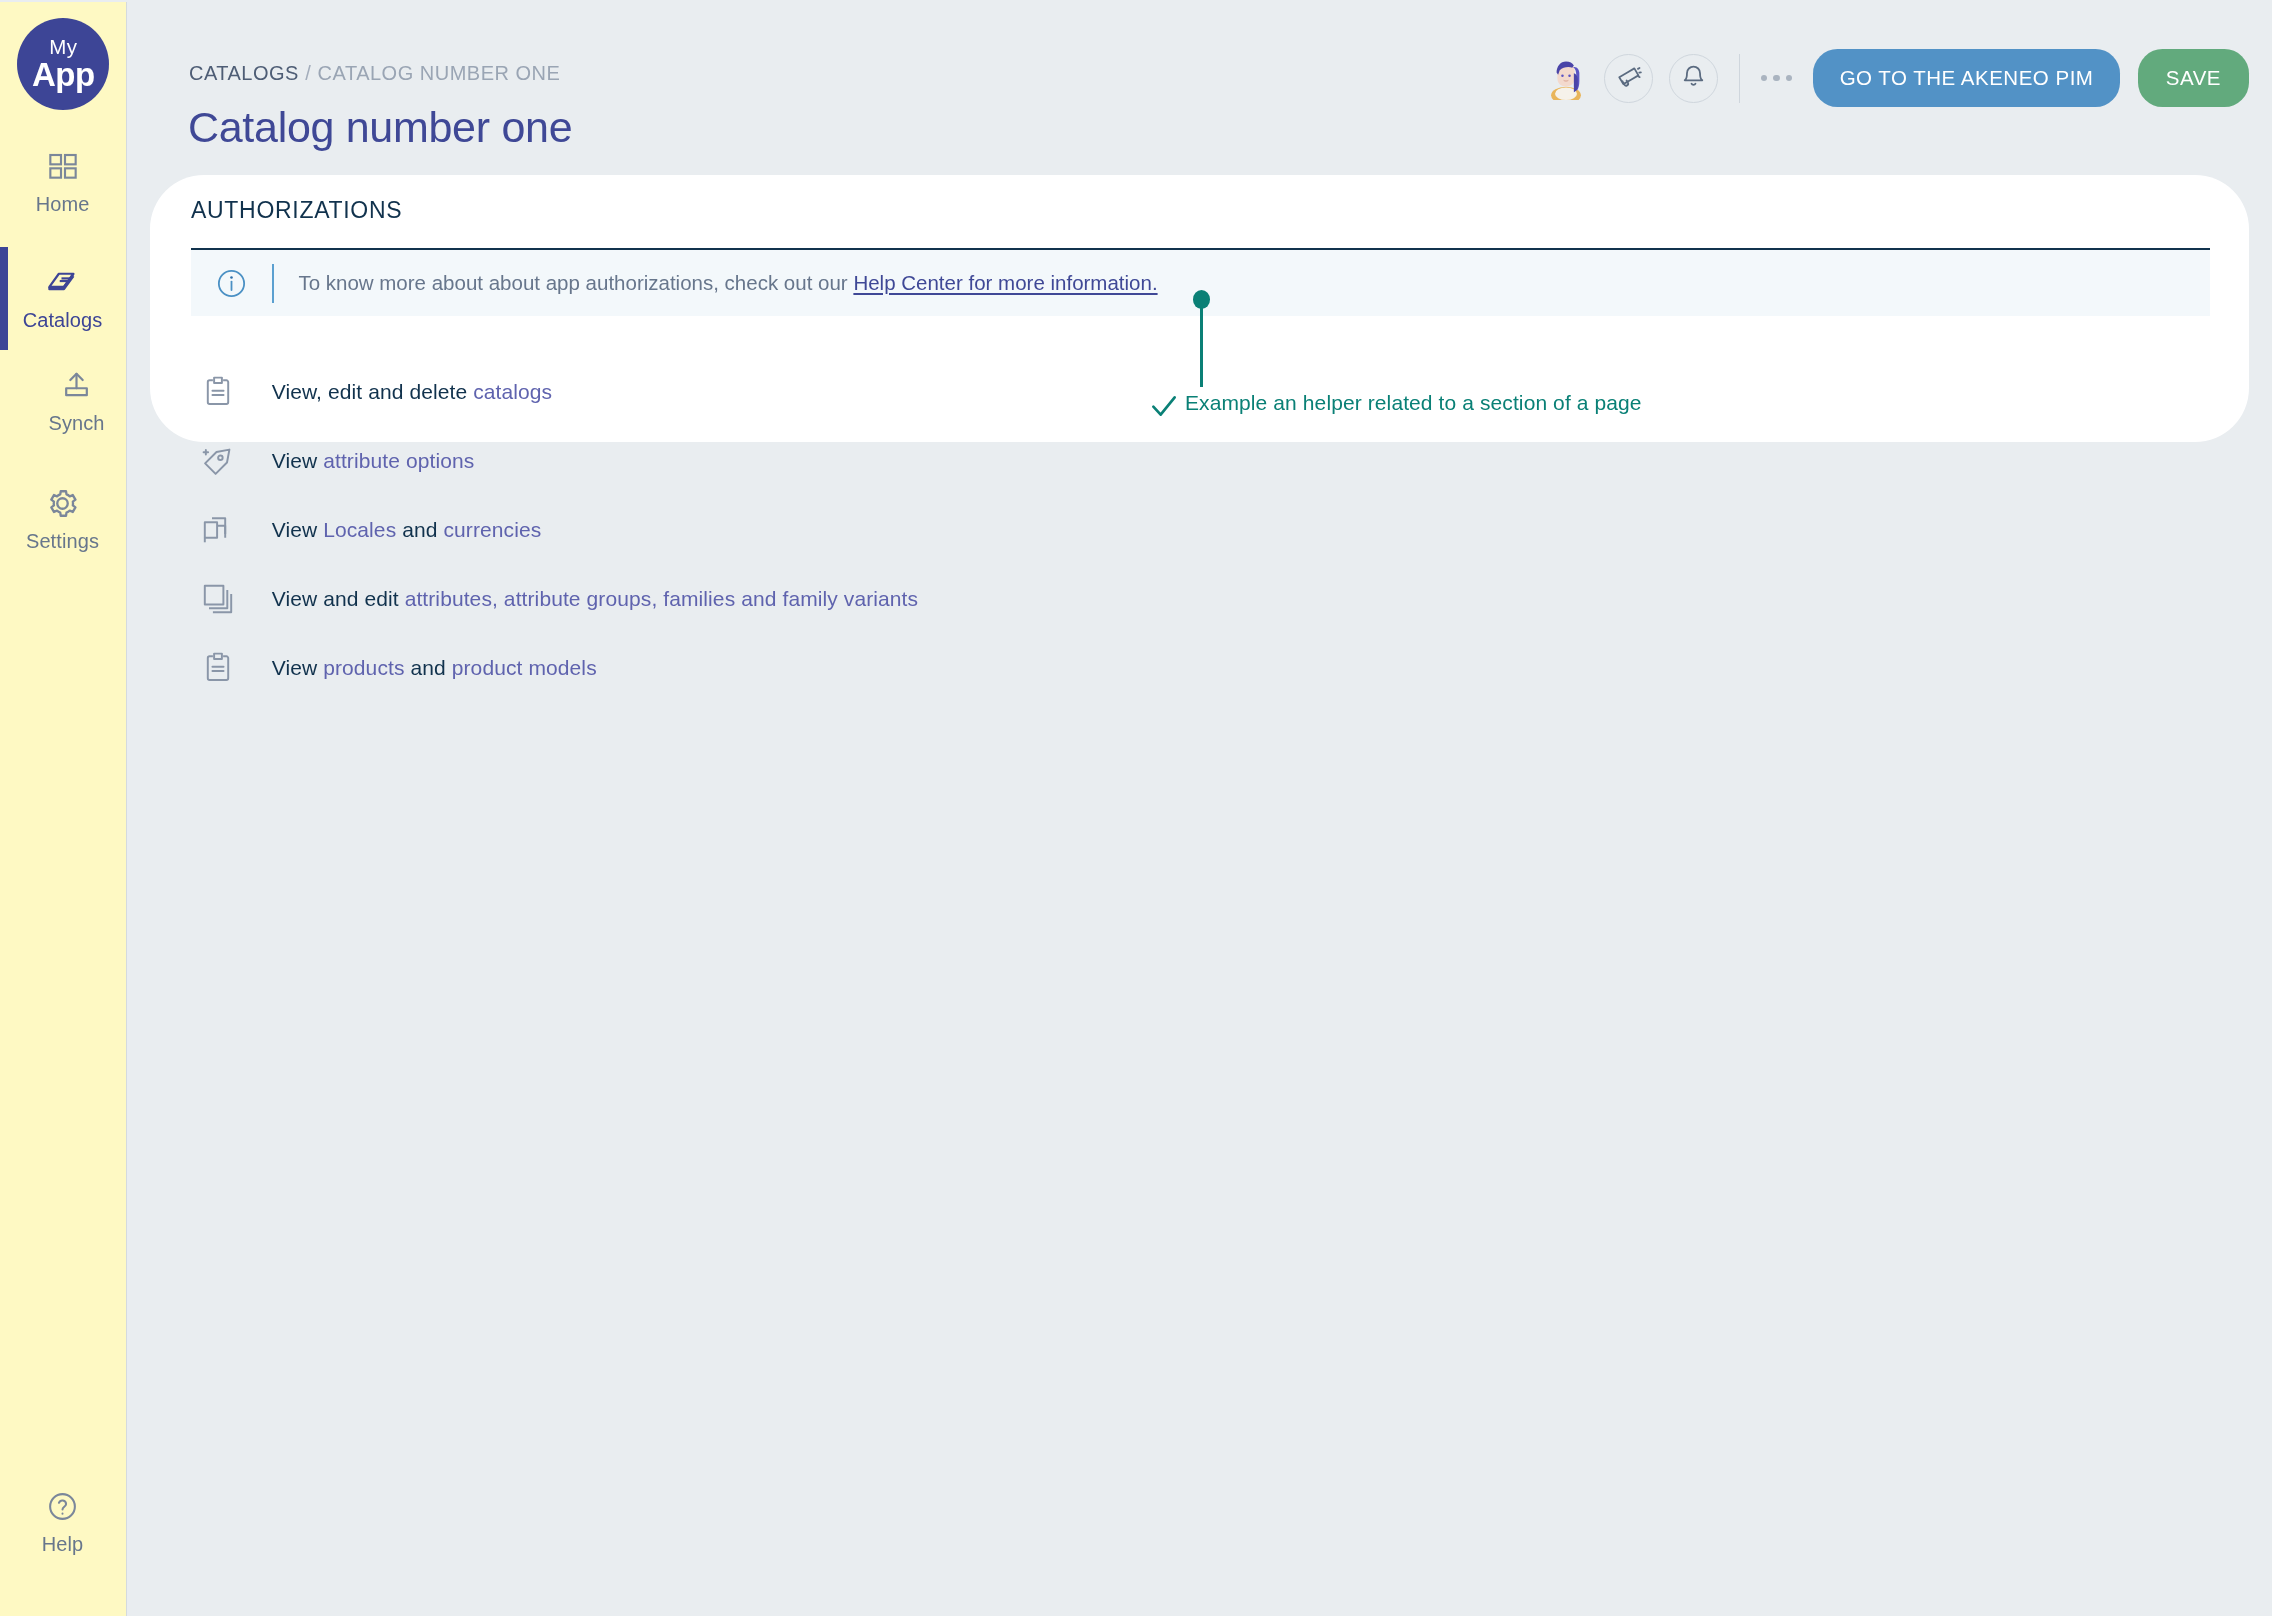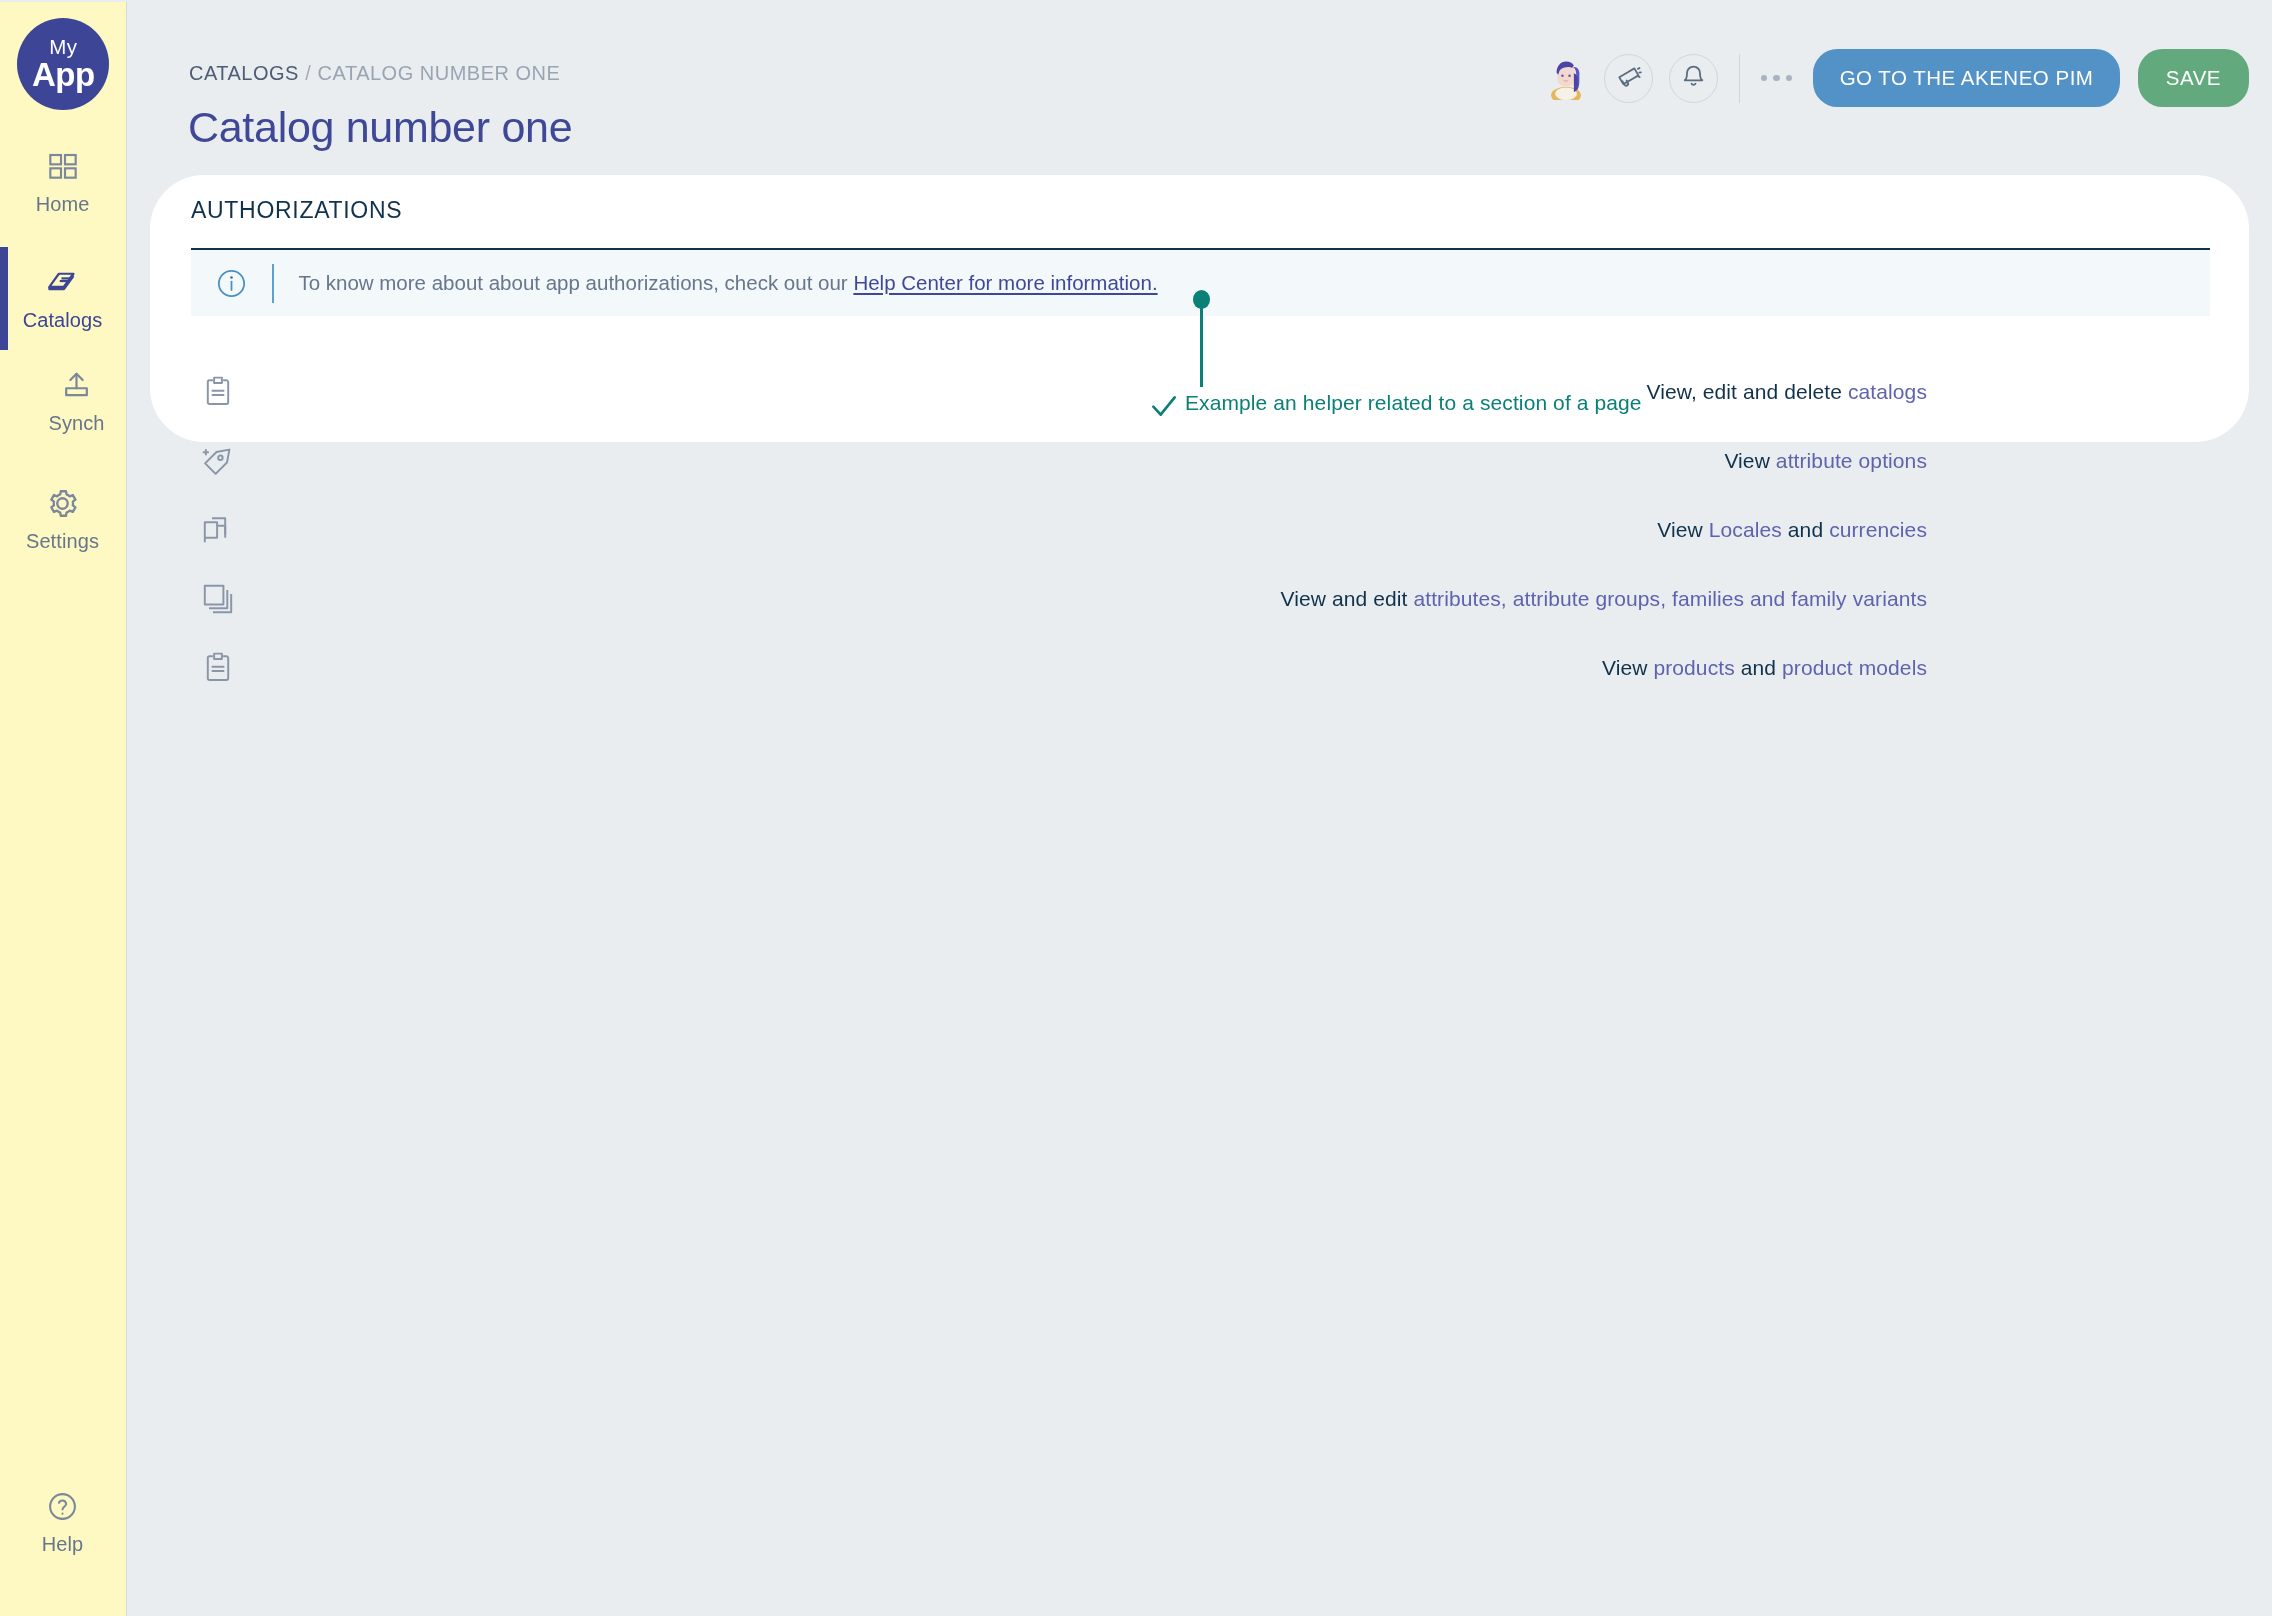--- a/index.html
+++ b/index.html
@@ -113,21 +113,20 @@
   .info-text a {
     color: #3f4896; 
     text-underline-offset: 3.2px;
   }
 
   
   .auth-list { position: absolute; left: 191px; top: 357px; width: 1736px; }
   .auth-row {
     display: flex; align-items: center;
     height: 69px;
-    justify-content: space-between;
   }
   .auth-ico { width: 44px; height: 44px; margin-left: 4.7px; flex: 0 0 44px;
               display:flex; align-items:center; justify-content:center;}
   .auth-txt { margin-left: 32px; font-size: 21px; color: #11324d; letter-spacing: 0.1px;}
   .auth-txt .lnk { color: #5f63ae; }
 
   
   .helper-dot {
     position: absolute; left: 1193px; top: 290px;
     width: 17.4px; height: 19px; border-radius: 50%;

